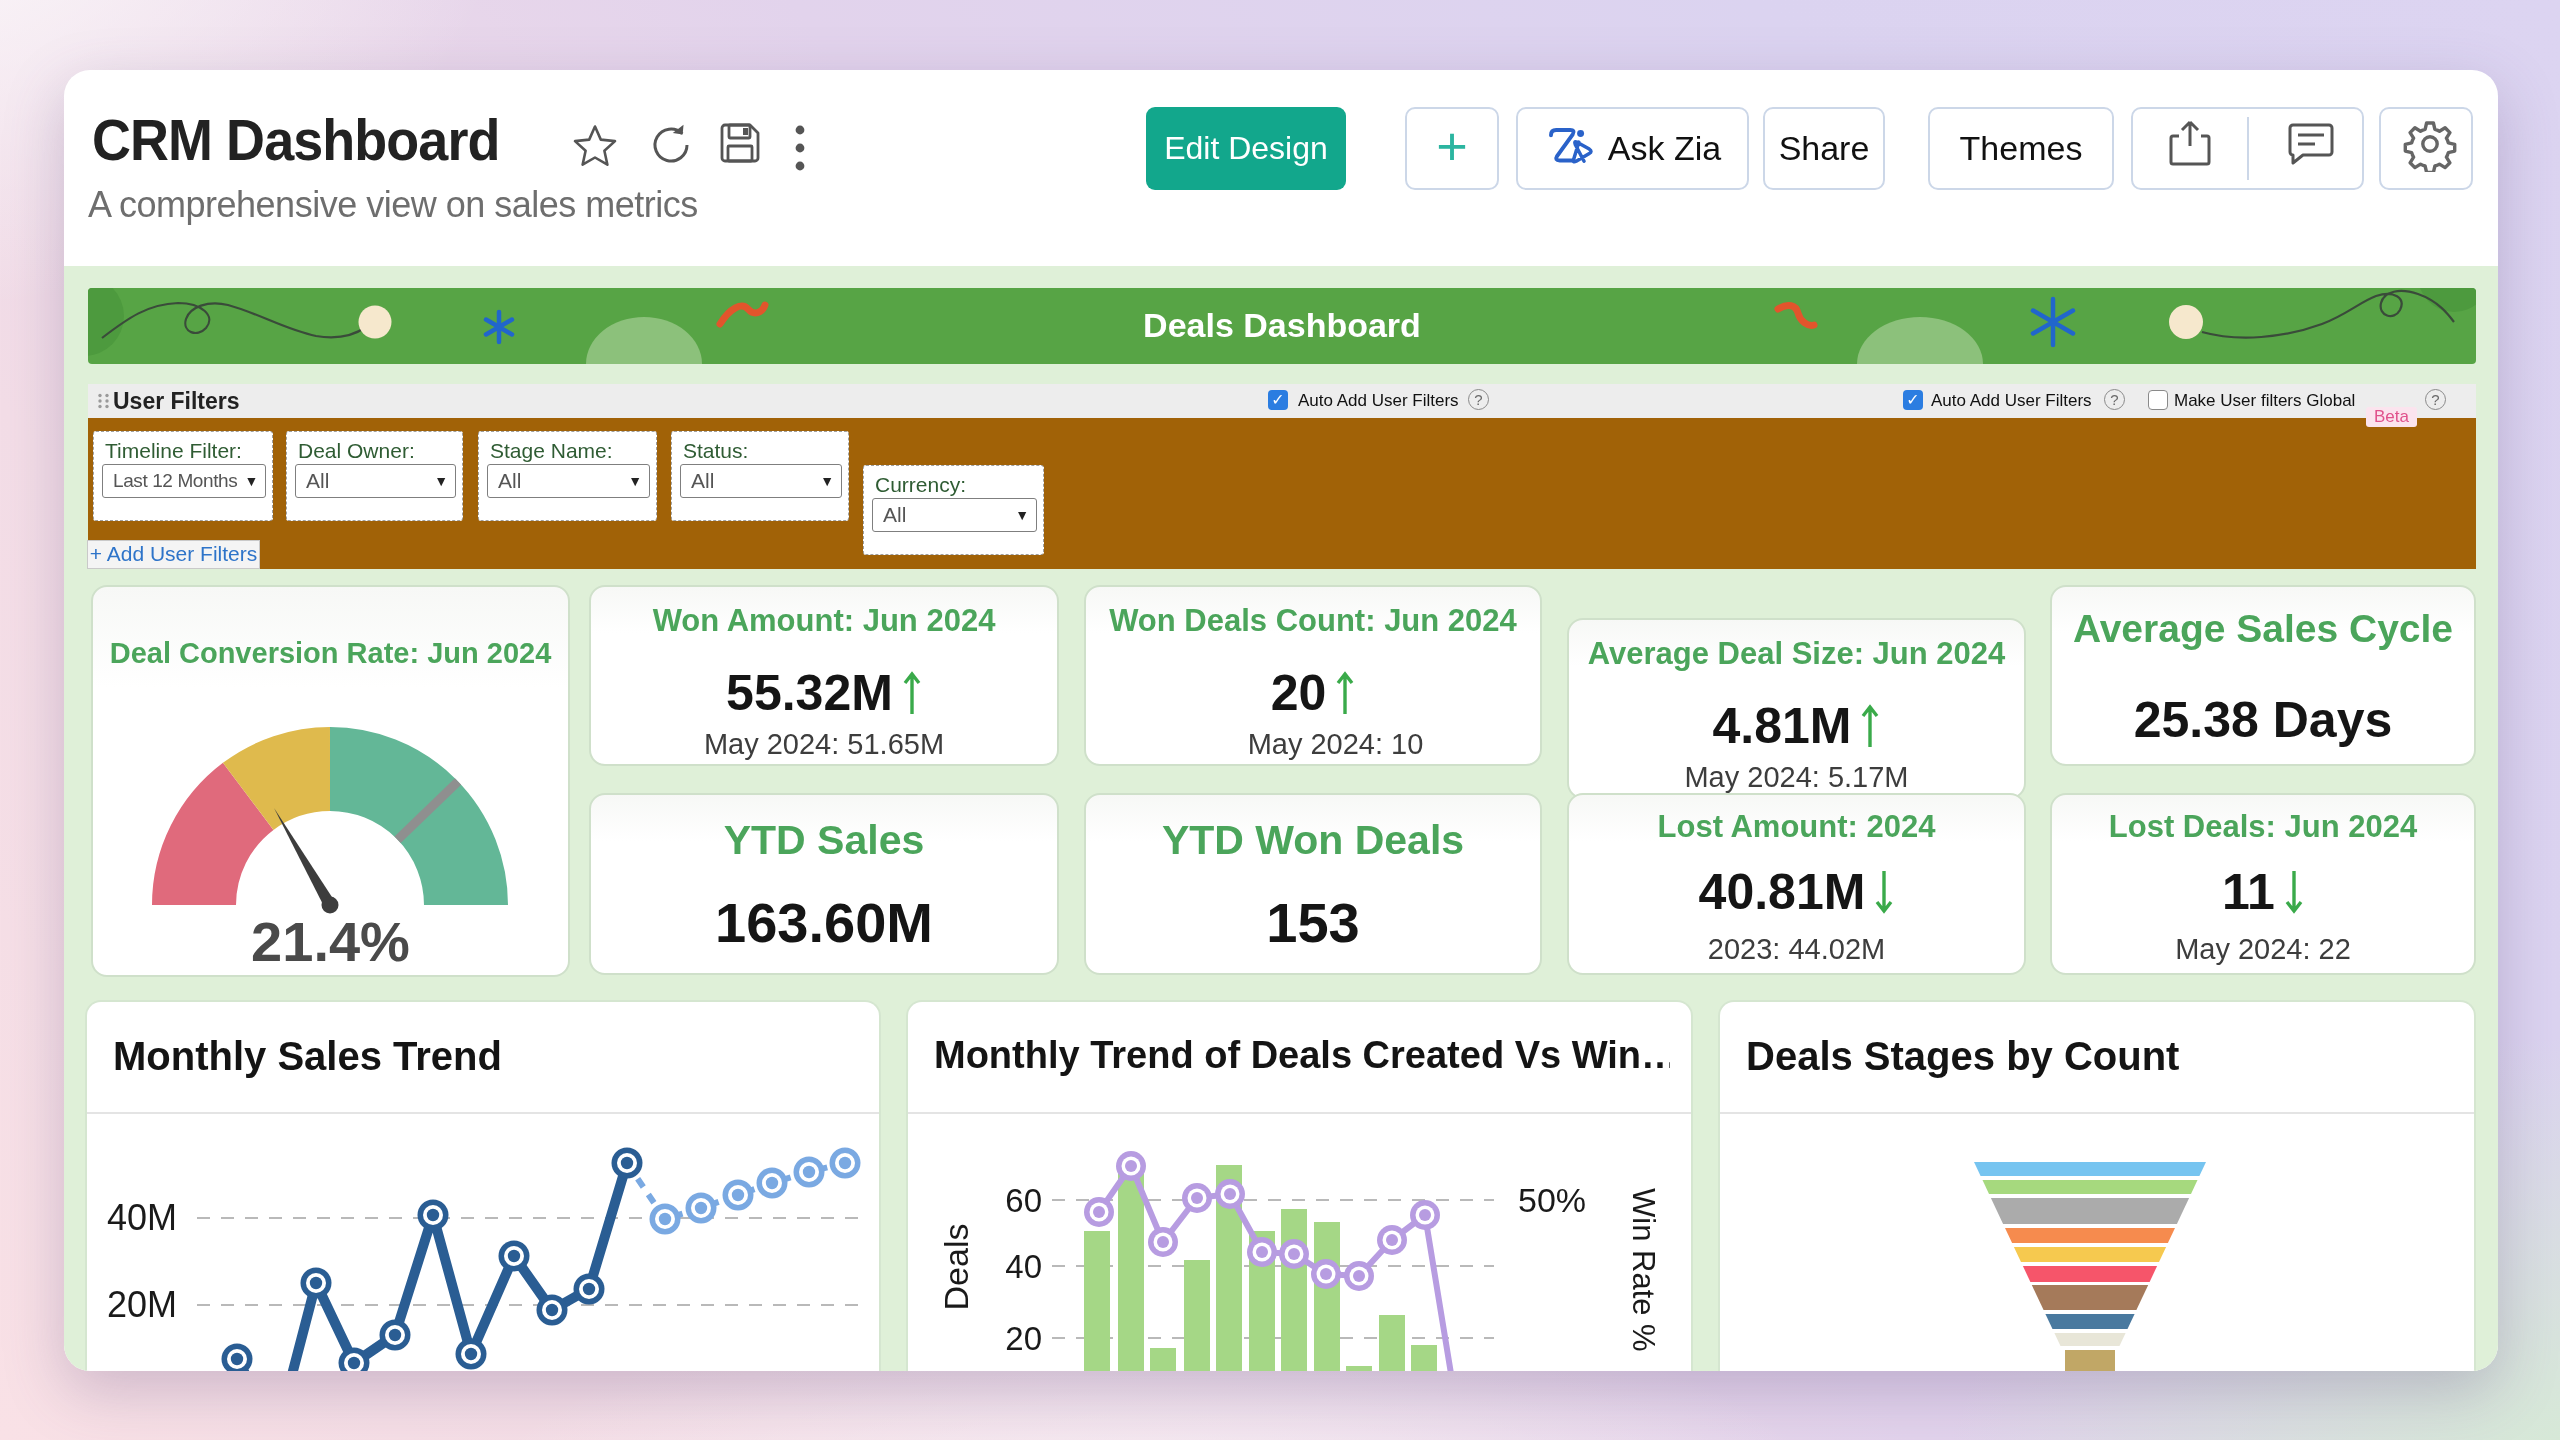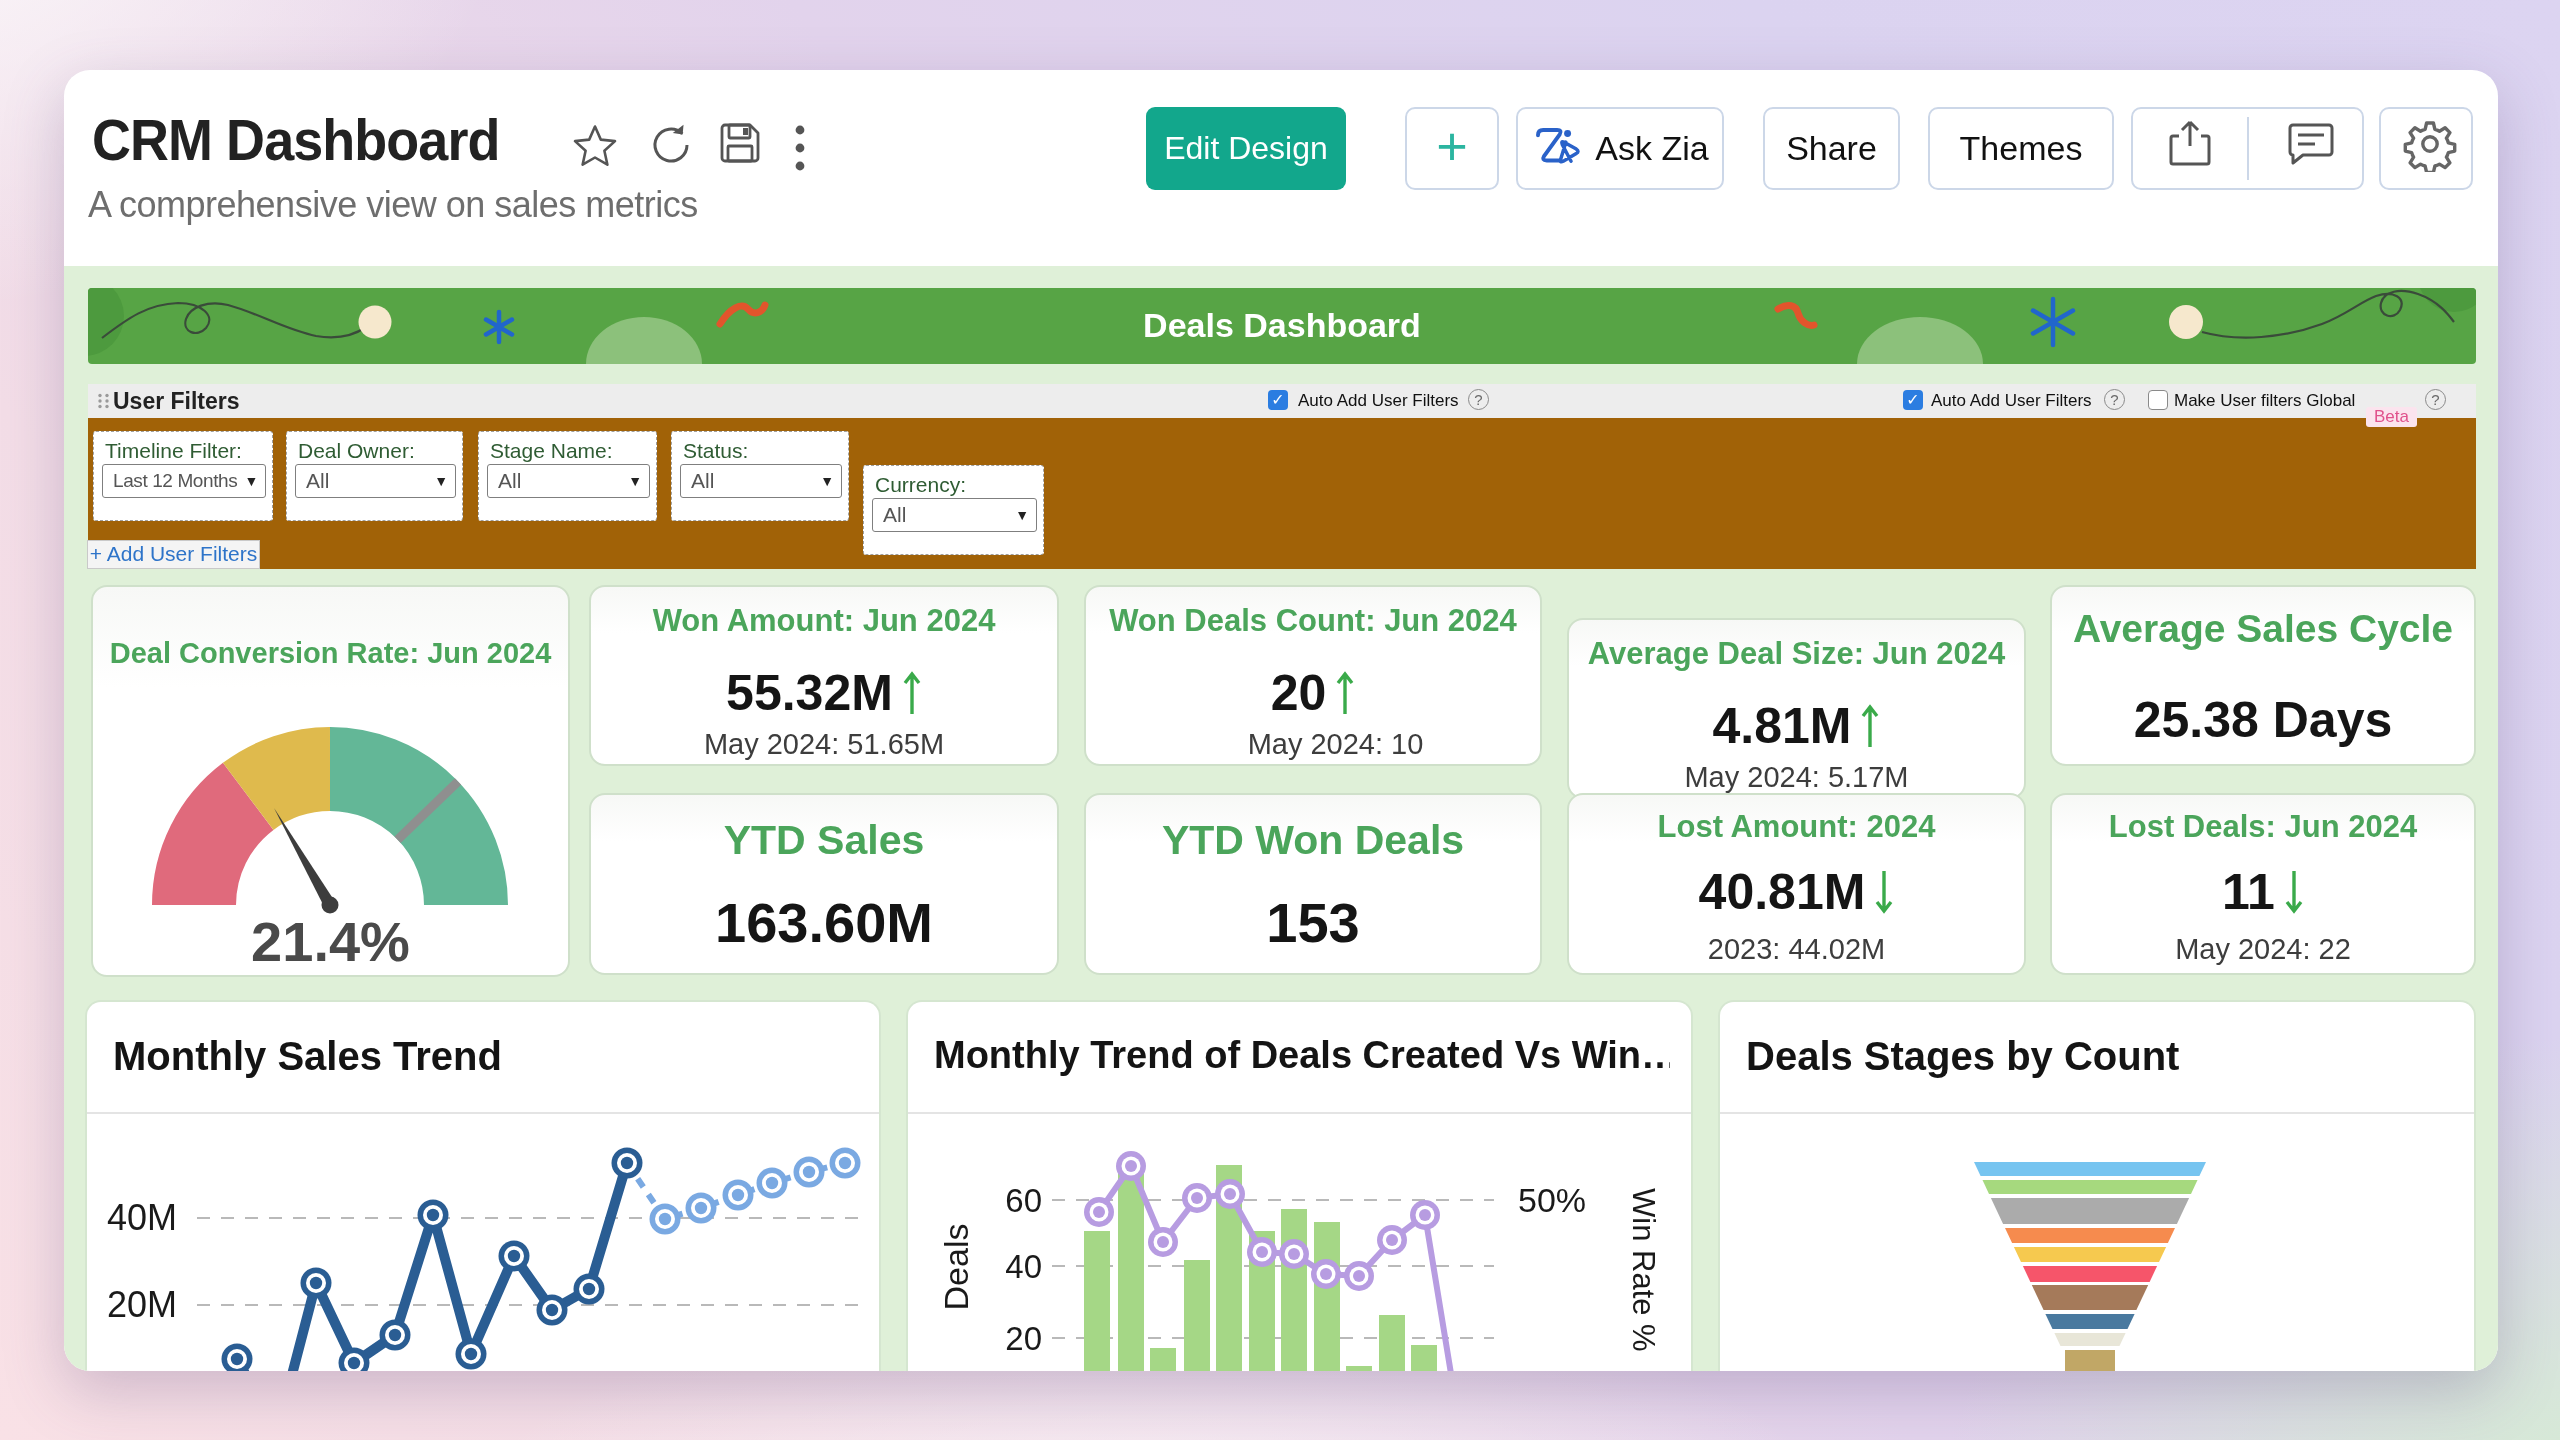--- a/index.html
+++ b/index.html
@@ -84,28 +84,28 @@
   </svg>
   <svg class="hicon" style="left:727px; top:53px;" width="18" height="52" viewBox="0 0 18 52">
     <circle cx="9" cy="7" r="4.4" fill="#555"></circle>
       <circle cx="9" cy="25" r="4.4" fill="#555"></circle>
       <circle cx="9" cy="43" r="4.4" fill="#555"></circle>
   </svg>
   <div class="btn-teal" style="left:1082px; width:200px;">Edit Design</div>
   <div class="btn" style="left:1341px; width:94px; color:#2bb5a0; font-size:54px; font-weight:300;">
       <span style="margin-top:-6px;">+</span>
     </div>
-  <div class="btn" style="left:1452px; width:208px;">
+  <div class="btn" style="left:1452px; width:233px;">
     <svg width="54" height="47" viewBox="0 0 62 54" style="margin-right:10px; margin-top:-4px;">
       <path d="M8 14 Q8 8 14 8 L30 8 Q36 8 33 13 L15 38 Q12 43 18 43 L34 43" fill="none" stroke="#2a62c9" stroke-width="4.5" stroke-linecap="round"></path>
       <circle cx="42" cy="12" r="4" fill="#2a62c9"></circle>
       <path d="M40 22 L34 42 Q33 46 37 44 L52 35 Q56 33 52 30 L38 22 Q34 20 36 25 L46 44" fill="none" stroke="#2a62c9" stroke-width="4" stroke-linejoin="round" stroke-linecap="round"></path>
     </svg>
     Ask Zia</div>
-  <div class="btn" style="left:1699px; width:137px;">Share</div>
+  <div class="btn" style="left:1699px; width:122px;">Share</div>
   <div class="btn" style="left:1864px; width:186px;">Themes</div>
   <div class="btn" style="left:2067px; width:233px;"></div>
   <div class="btn" style="left:2315px; width:94px;"></div>
   <div class="abs" style="left:2183px; top:47px; width:2px; height:63px; background:#ccd7e8;"></div>
   <svg class="hicon" style="left:2101px; top:46px;" width="50" height="56" viewBox="0 0 50 56" fill="none" stroke="#555" stroke-width="3">
     <path d="M14 20 H8 a2 2 0 0 0 -2 2 V46 a2 2 0 0 0 2 2 H42 a2 2 0 0 0 2 -2 V22 a2 2 0 0 0 -2 -2 H36"></path>
     <path d="M25 30 V6 M25 6 L17 14 M25 6 L33 14"></path>
   </svg>
   <svg class="hicon" style="left:2221px; top:48px;" width="52" height="52" viewBox="0 0 52 52" fill="none" stroke="#555" stroke-width="3">
     <path d="M5 10 a3 3 0 0 1 3 -3 H44 a3 3 0 0 1 3 3 V34 a3 3 0 0 1 -3 3 H18 L8 45 V37 H8 a3 3 0 0 1 -3 -3 Z" stroke-linejoin="round"></path>

